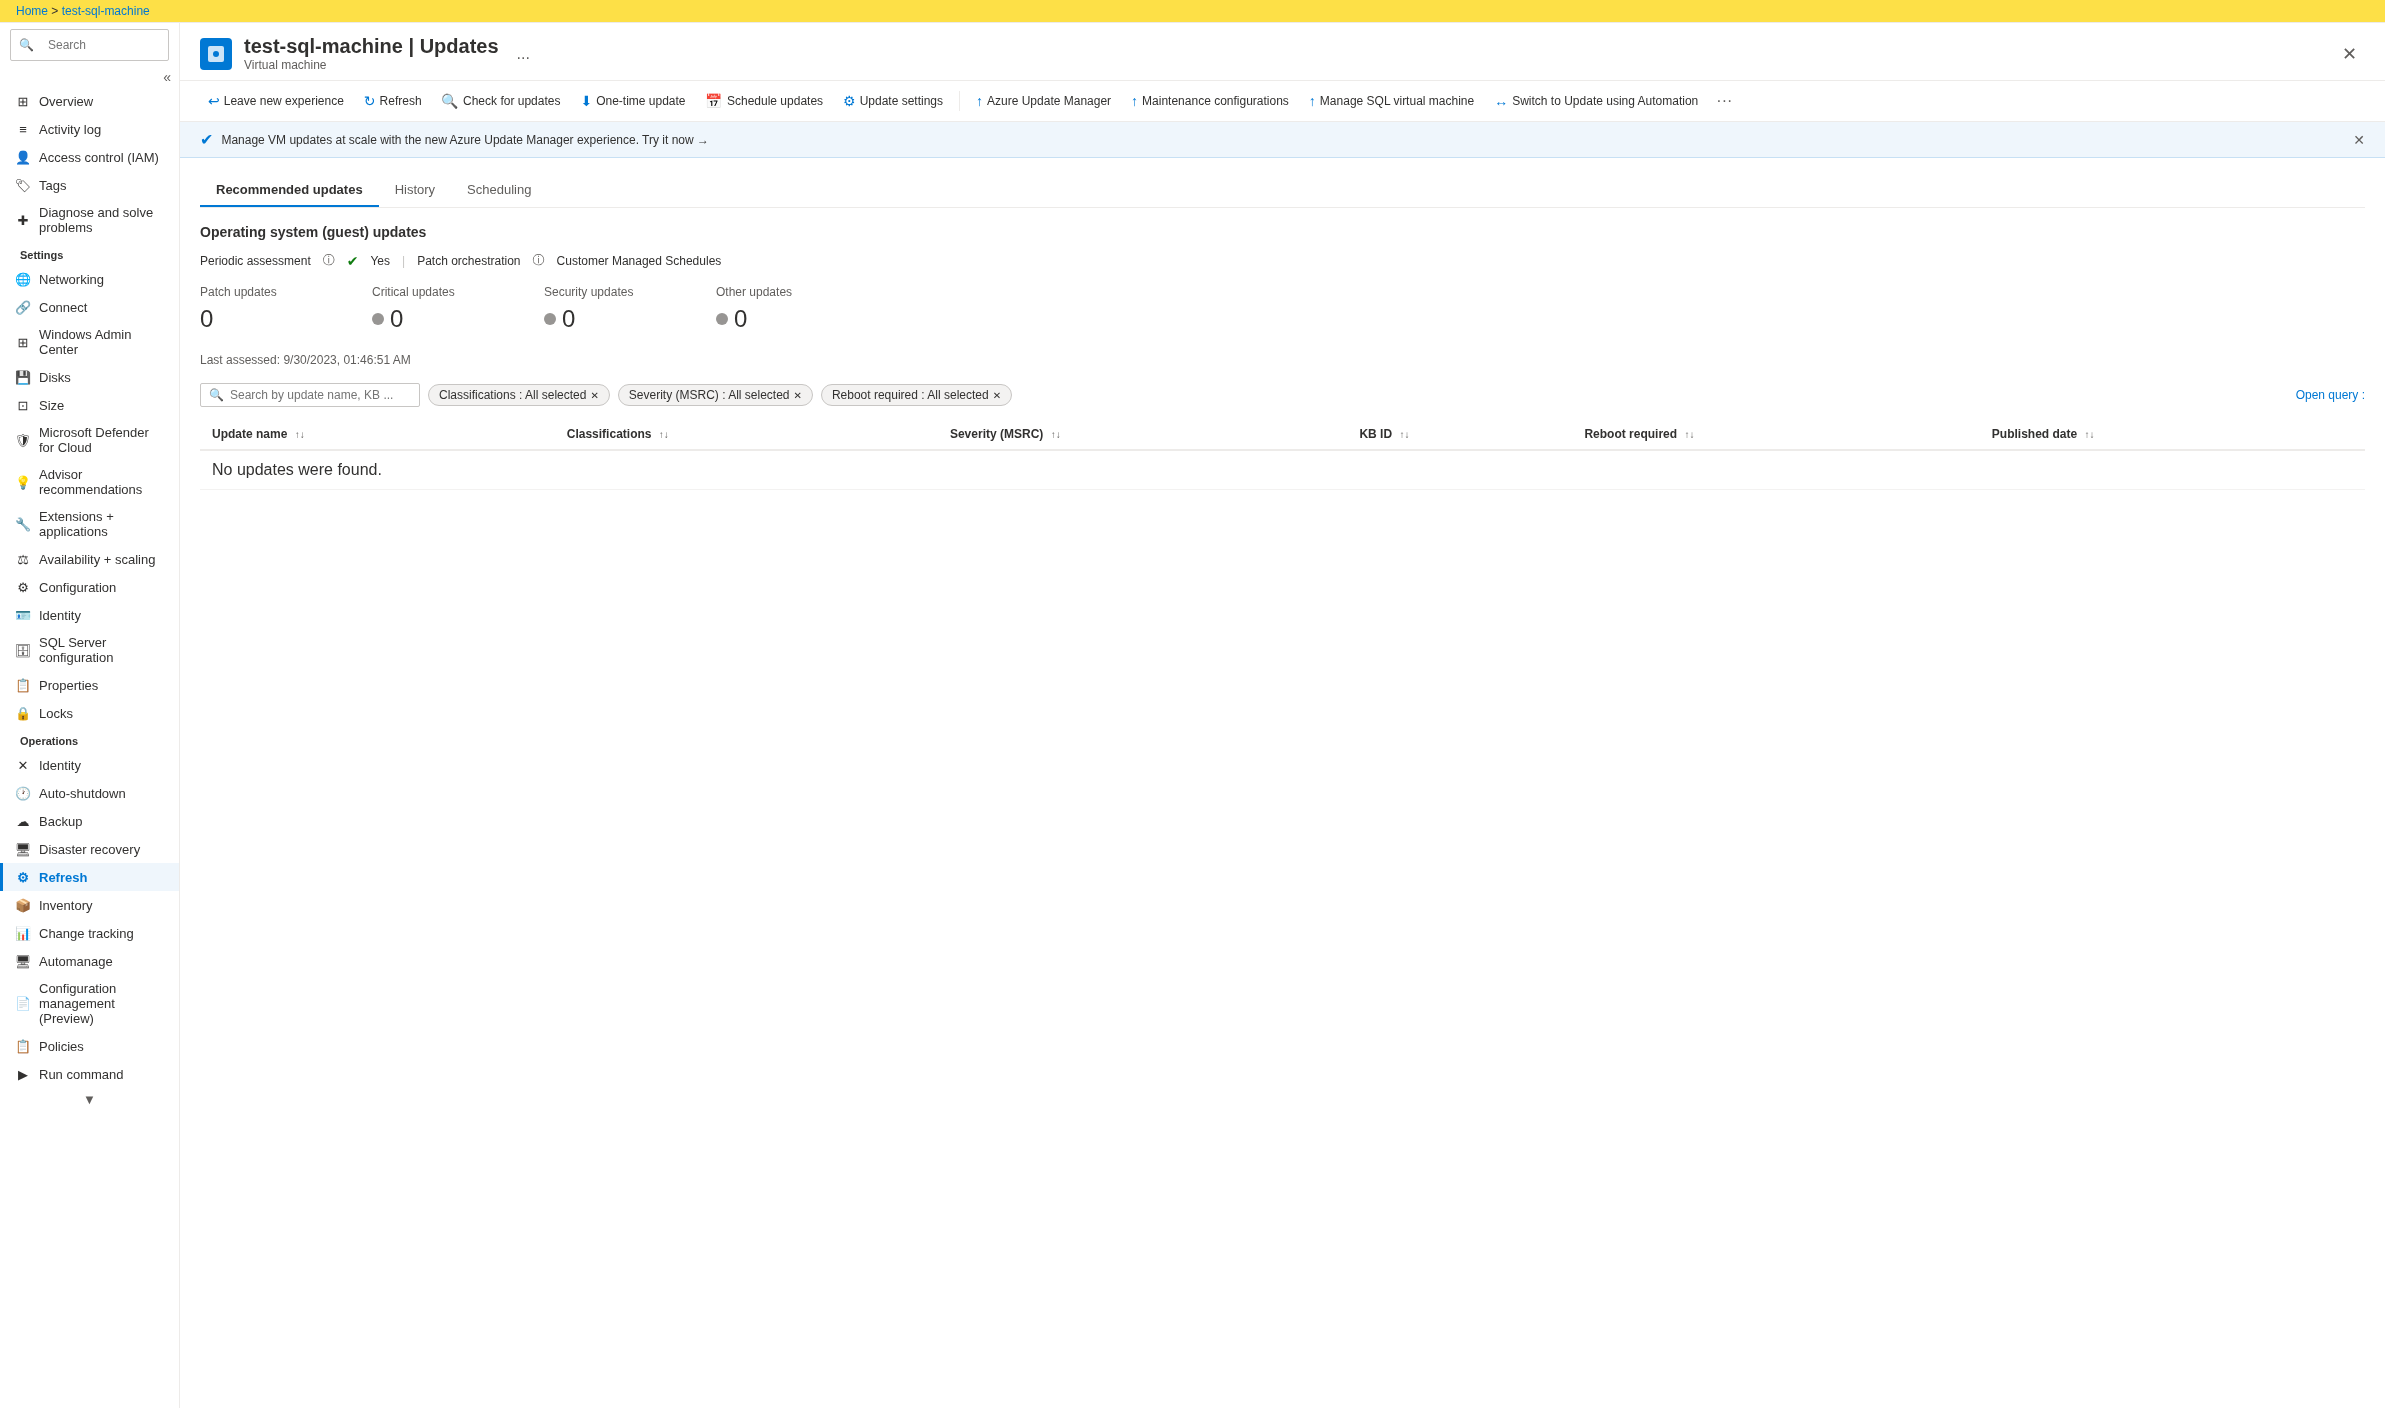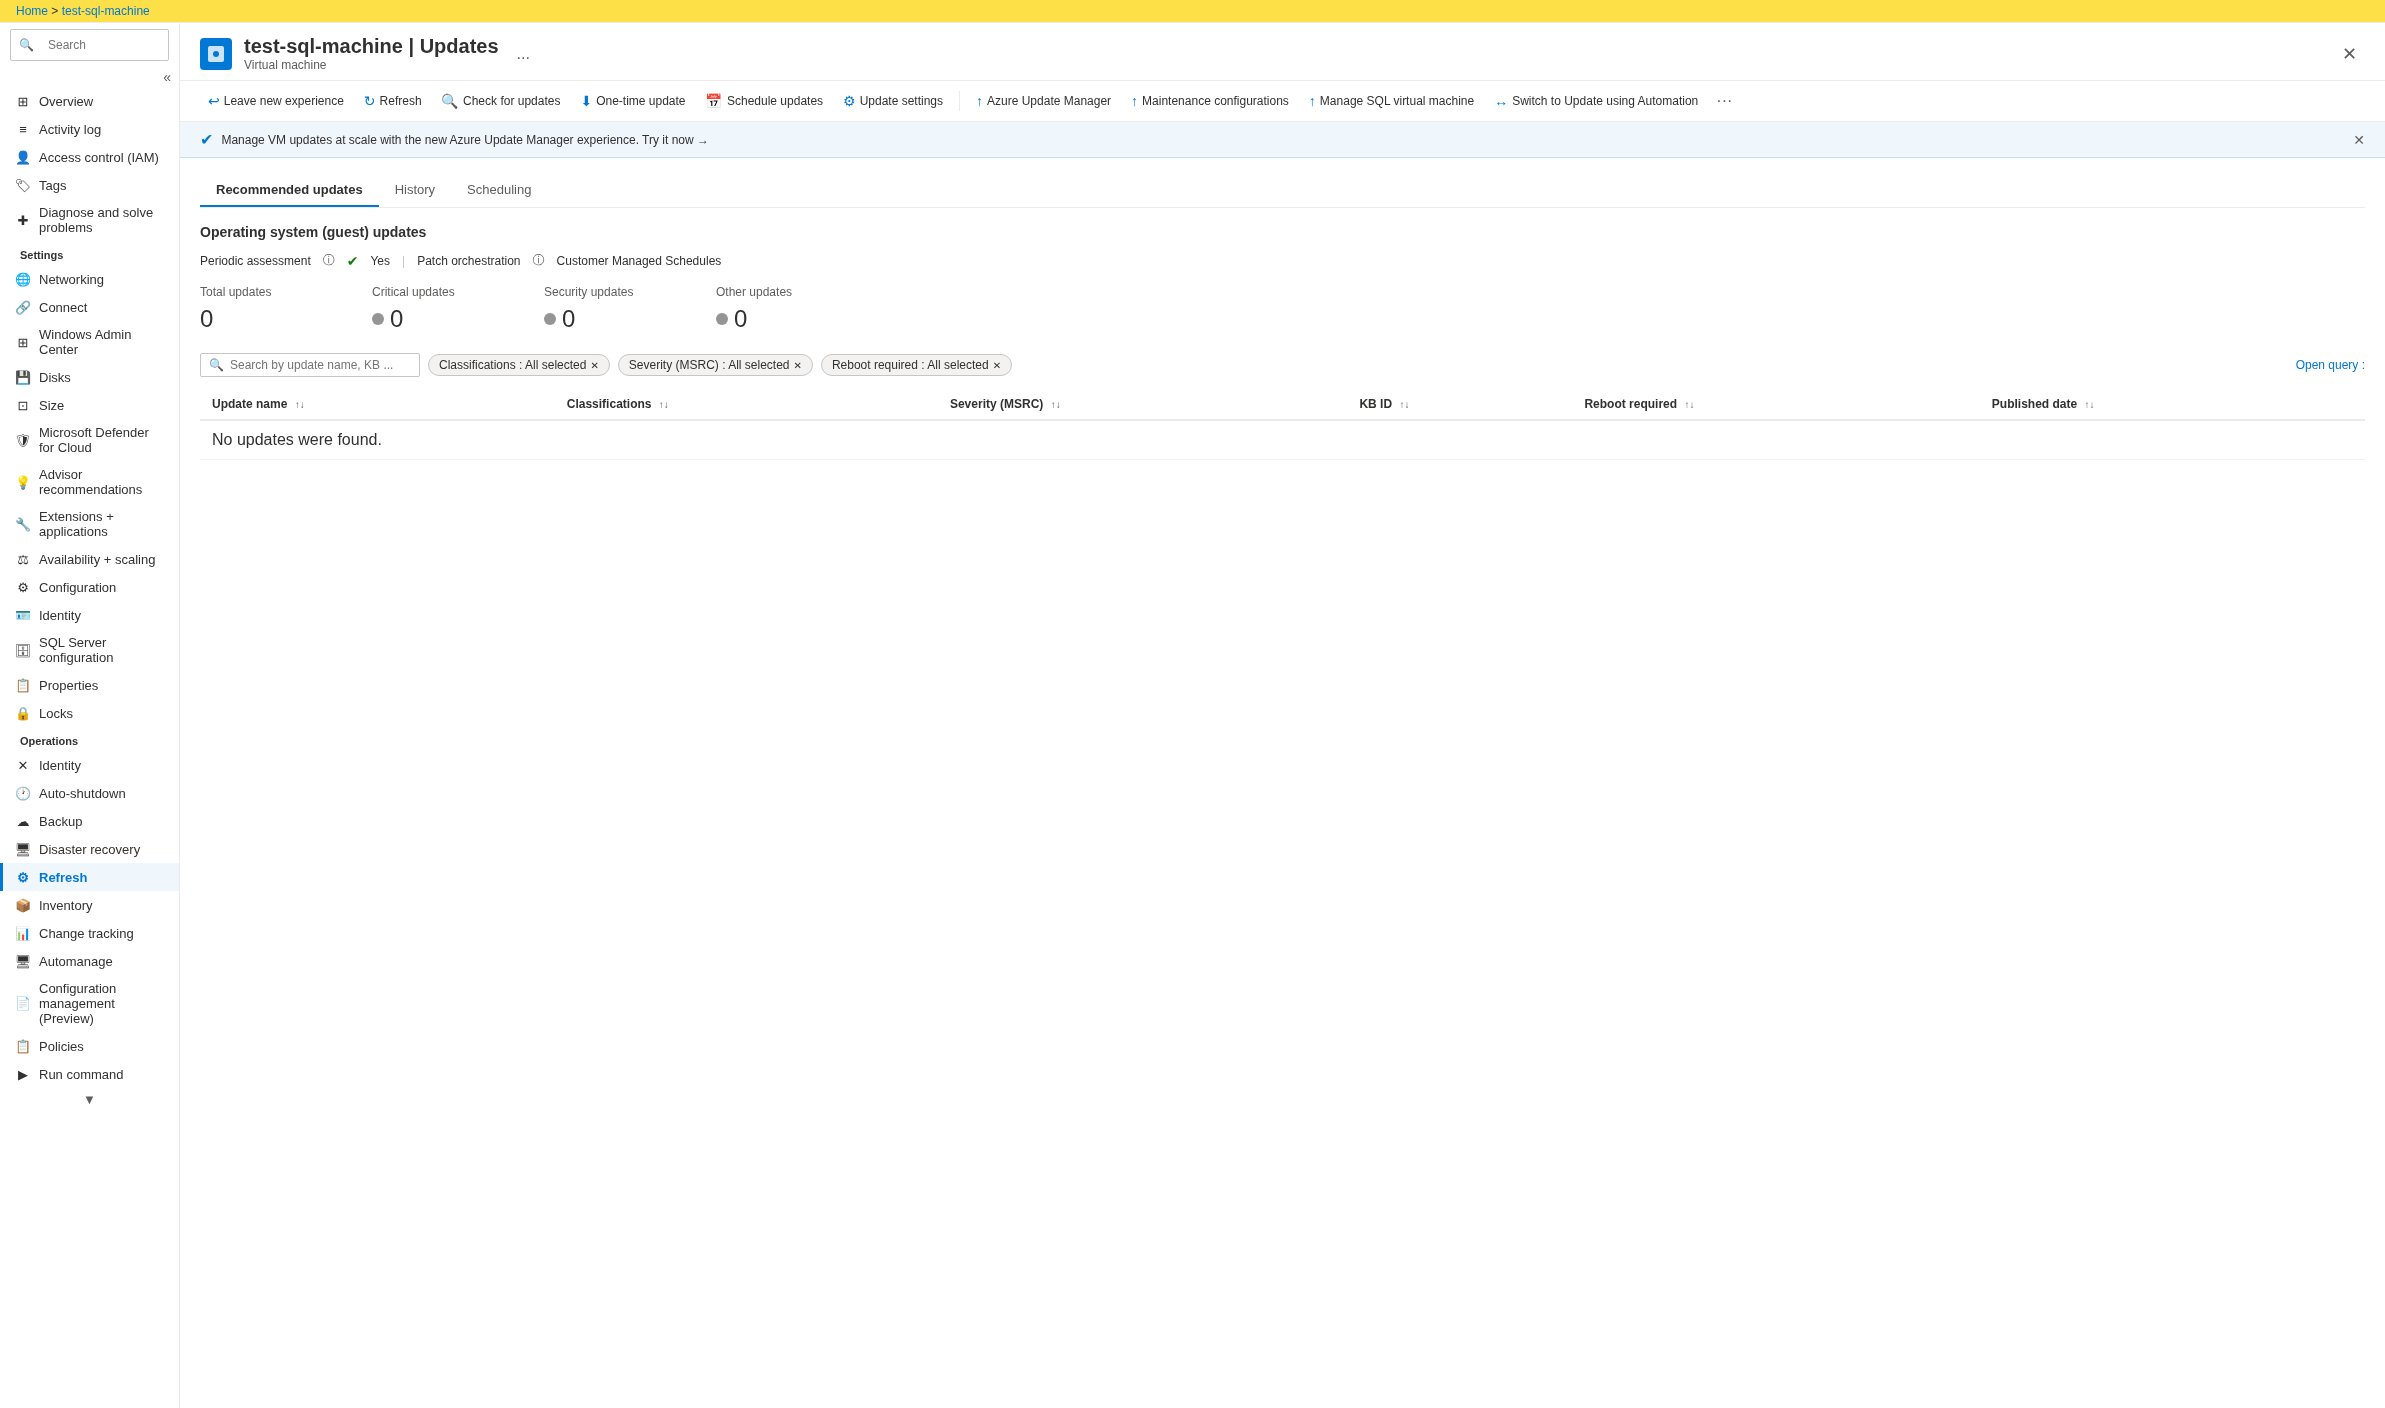--- a/index.html
+++ b/index.html
@@ -343,21 +343,21 @@
         <span class="check-icon">✔</span>
         <span>Yes</span>
         <span class="assessment-sep">|</span>
         <span>Patch orchestration</span>
         <span style="color:#605e5c; font-size:12px;">ⓘ</span>
         <span>Customer Managed Schedules</span>
       </div>
 
       <div class="update-cards">
         <div class="update-card">
-          <div class="update-card-label">Total updates</div>
+          <div class="update-card-label">Patch updates</div>
           <div class="update-card-value">
             <span>0</span>
           </div>
         </div>
         <div class="update-card">
           <div class="update-card-label">Critical updates</div>
           <div class="update-card-value">
             <span class="update-card-dot"></span>
             <span>0</span>
           </div>
@@ -371,20 +371,21 @@
         </div>
         <div class="update-card">
           <div class="update-card-label">Other updates</div>
           <div class="update-card-value">
             <span class="update-card-dot"></span>
             <span>0</span>
           </div>
         </div>
       </div>
 
+      <div class="last-assessed">Last assessed: 9/30/2023, 01:46:51 AM</div>
 
       <div class="filters-row">
         <div class="filter-search">
           <span>🔍</span>
           <input type="text" placeholder="Search by update name, KB ..." style="">
         </div>
         <div class="filter-tag">
           <span>Classifications : All selected</span>
           <span style="font-size:10px;">✕</span>
         </div>

